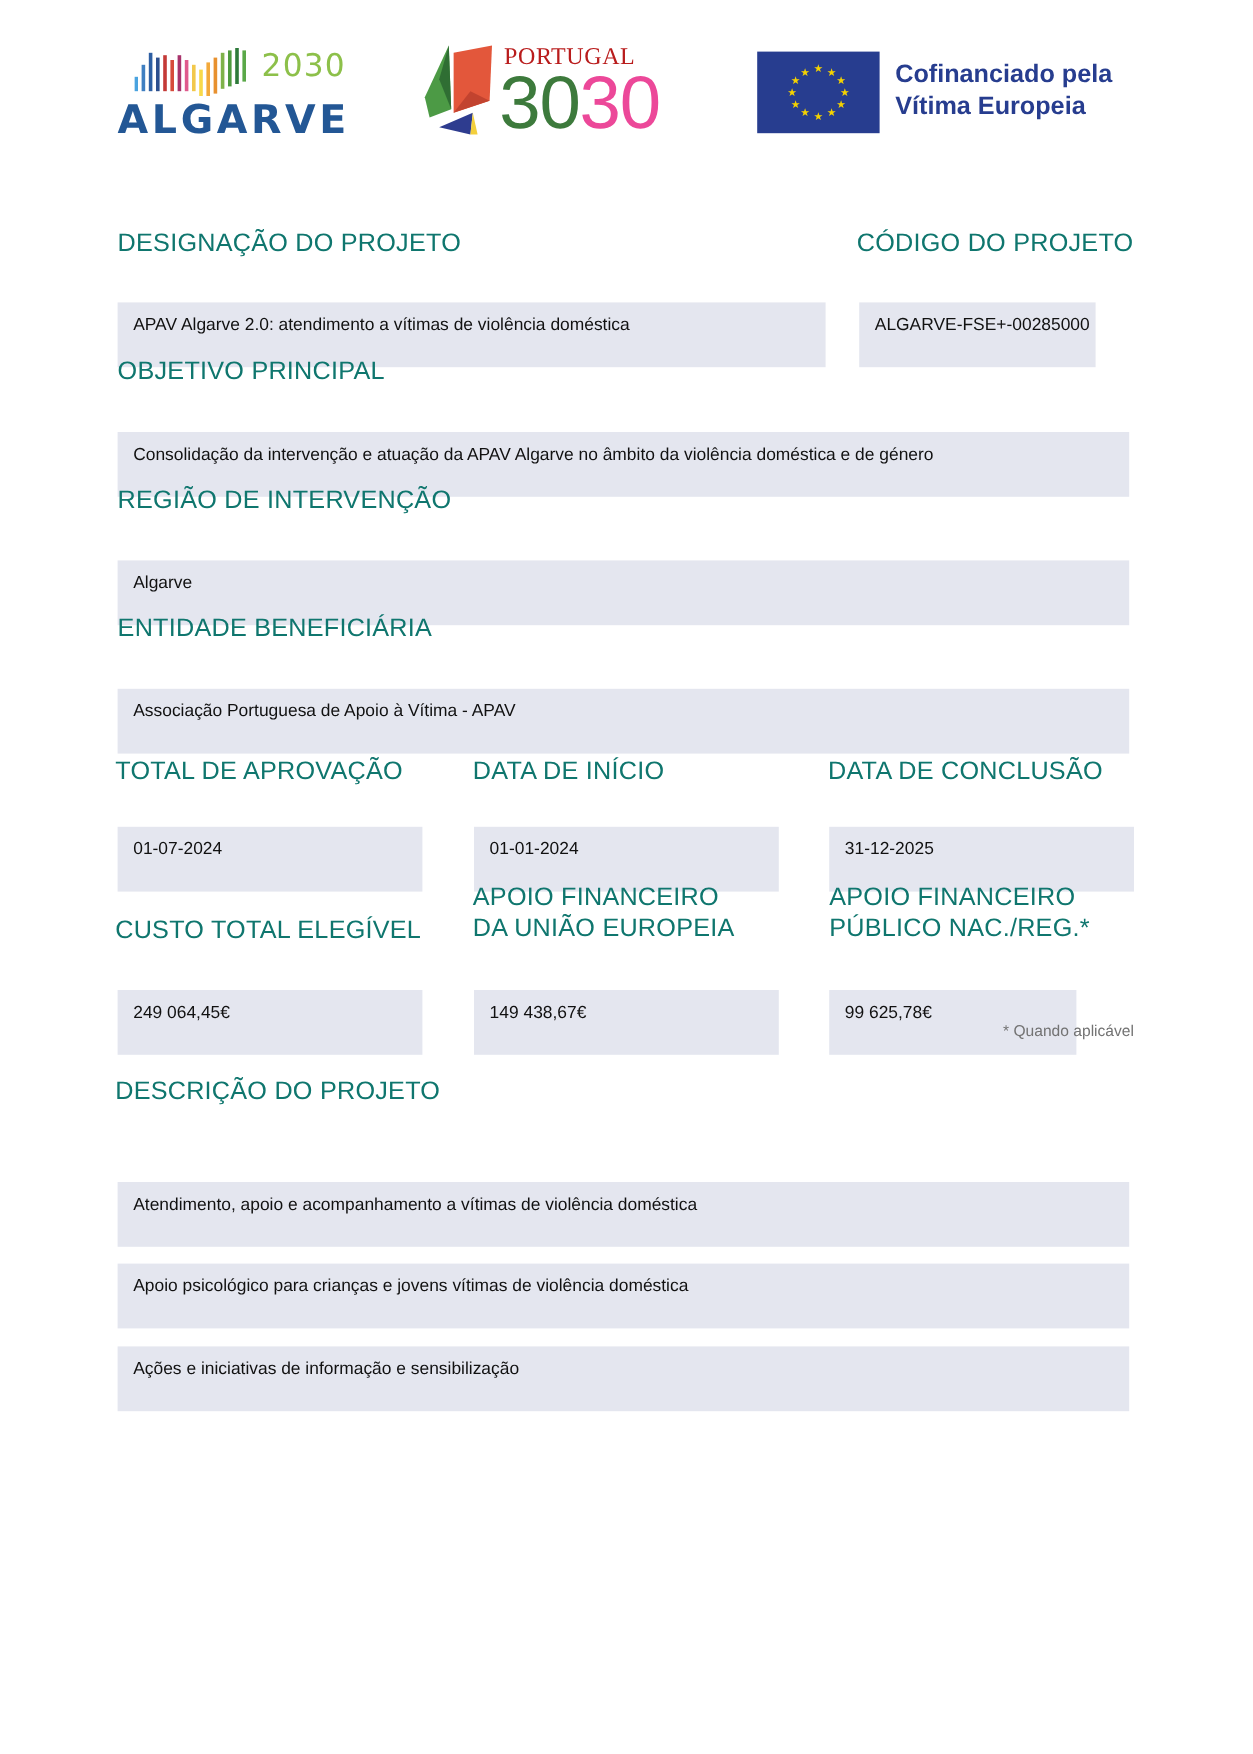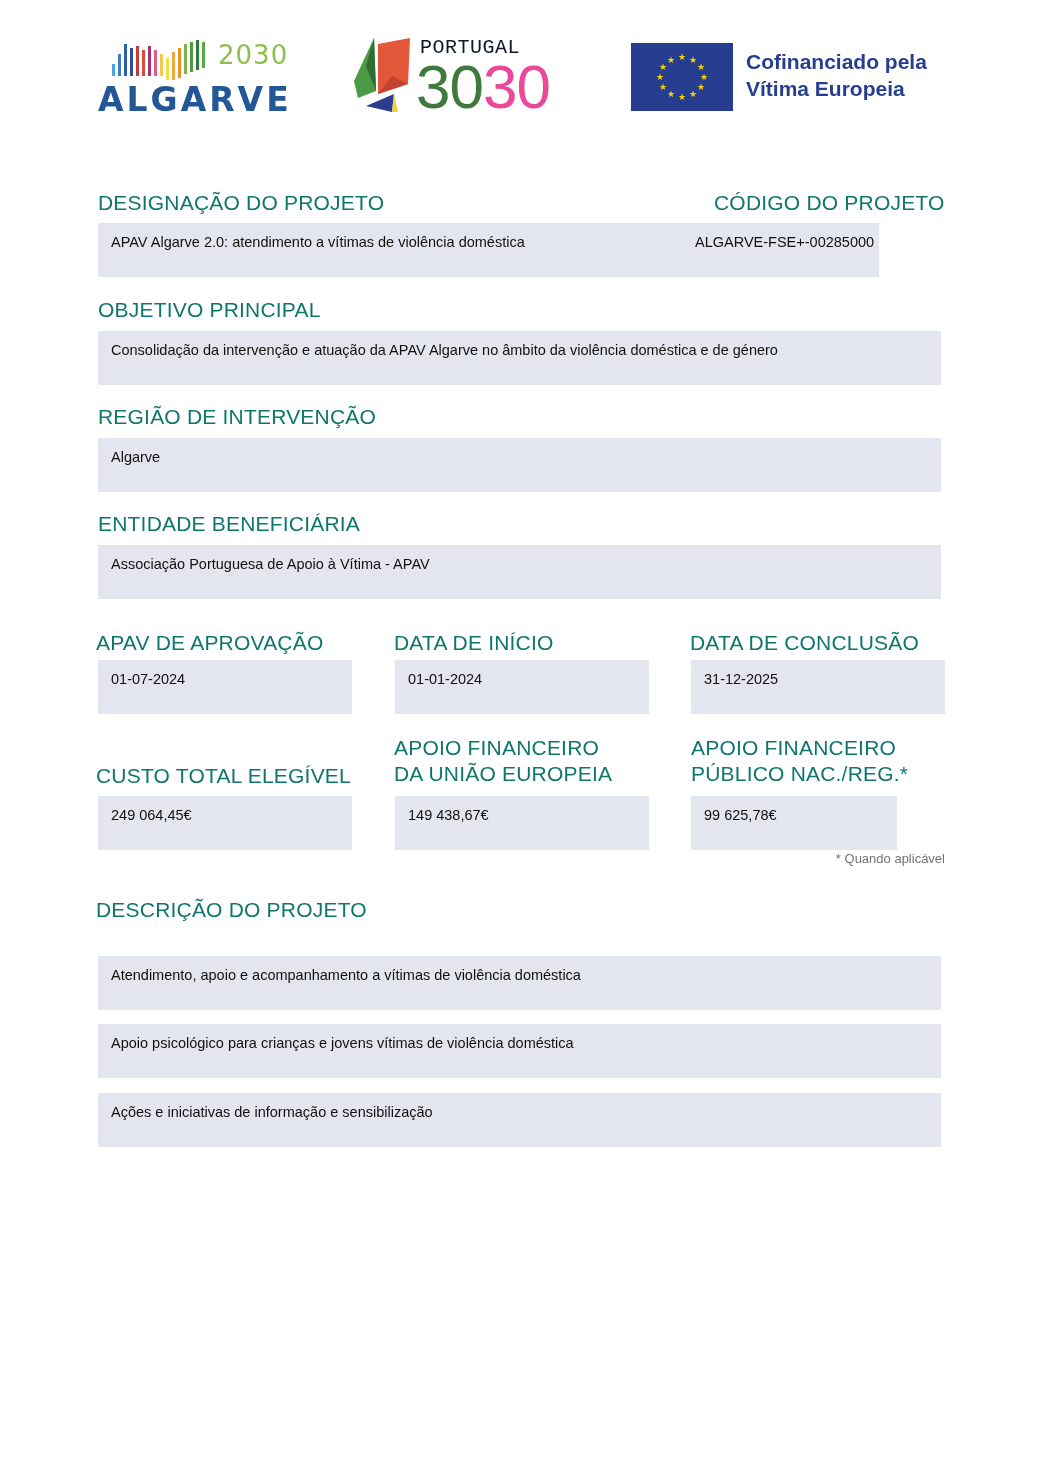--- a/index.html
+++ b/index.html
@@ -1,32 +1,32 @@
 <!DOCTYPE html>
 <html><head>
 <meta charset="utf-8">
 <style>
   html, body { margin:0; padding:0; background:#ffffff; }
   body { width:1044px; height:1462px; position:relative; overflow:hidden;
          font-family:"Liberation Sans", sans-serif; color:#000; }
   .abs { position:absolute; }
   .label { position:absolute; color:#0f766e; font-family:"Liberation Sans", sans-serif;
            font-size:21px; line-height:26px; letter-spacing:0.2px; white-space:nowrap; }
-  .box { position:absolute; background:#e4e6ef; }
+  .box { position:absolute; background:#e4e6ef;margin-top:29px; }
   .val { position:absolute; left:13px; top:10px; font-size:14.5px; line-height:18px;
          color:#111; white-space:nowrap; font-family:"Liberation Sans", sans-serif; }
   .note { position:absolute; font-size:13px; color:#737373; white-space:nowrap; }
 
   
   .algarve-2030 { position:absolute; left:218px; top:40px; font-size:26px; color:#8dc04a;
                   font-family:"DejaVu Sans", sans-serif; letter-spacing:1px; }
   .algarve-word { position:absolute; left:98px; top:80px; font-size:33px; font-weight:bold;
                   color:#235795; letter-spacing:3px; font-family:"DejaVu Sans", sans-serif; }
-  .pt-word { position:absolute; left:420px; top:36px; font-size:20px; color:#0f172a;
-             letter-spacing:0.5px; font-family:Liberation Mono, monospace; }
+  .pt-word { position:absolute; left:420px; top:36px; font-size:20px; color:#b91c1c;
+             letter-spacing:0.5px; font-family:Liberation Serif, serif; }
   .pt-year { position:absolute; left:416px; top:56px; font-size:62px; line-height:62px;
              font-family:"Liberation Sans", sans-serif; letter-spacing:-1px; }
   .eu-flag { position:absolute; left:631px; top:43px; width:102px; height:68px; background:#273d8f; }
   .eu-text { position:absolute; left:746px; top:48px; font-size:21px; line-height:27px;
              font-weight:bold; color:#273d8f; font-family:"Liberation Sans", sans-serif; }
 </style>
 </head>
 <body>
 
 <div>
@@ -92,40 +92,40 @@
     </div>
   </div>
 </div>
 
 <div class="label" style="left:98px;top:190px">DESIGNAÇÃO DO PROJETO</div>
 <div class="box" style="left:98px;top:223px;width:590px;height:54px">
   <span class="val">APAV Algarve 2.0: atendimento a vítimas de violência doméstica</span>
 </div>
 
 <div class="label" style="left:714px;top:190px">CÓDIGO DO PROJETO</div>
-<div class="box" style="left:682px;top:223px;width:197px;height:54px">
+<div class="box" style="left:716px;top:223px;width:197px;height:54px">
   <span class="val">ALGARVE-FSE+-00285000</span>
 </div>
 
 <div class="label" style="left:98px;top:297px">OBJETIVO PRINCIPAL</div>
 <div class="box" style="left:98px;top:331px;width:843px;height:54px">
   <span class="val">Consolidação da intervenção e atuação da APAV Algarve no âmbito da violência doméstica e de género</span>
 </div>
 
 <div class="label" style="left:98px;top:404px">REGIÃO DE INTERVENÇÃO</div>
 <div class="box" style="left:98px;top:438px;width:843px;height:54px">
   <span class="val">Algarve</span>
 </div>
 
 <div class="label" style="left:98px;top:511px">ENTIDADE BENEFICIÁRIA</div>
 <div class="box" style="left:98px;top:545px;width:843px;height:54px">
   <span class="val">Associação Portuguesa de Apoio à Vítima - APAV</span>
 </div>
 
-<div class="label" style="left:96px;top:630px">APAV DE APROVAÇÃO</div>
+<div class="label" style="left:96px;top:630px">TOTAL DE APROVAÇÃO</div>
 <div class="box" style="left:98px;top:660px;width:254px;height:54px">
   <span class="val">01-07-2024</span>
 </div>
 
 <div class="label" style="left:394px;top:630px">DATA DE INÍCIO</div>
 <div class="box" style="left:395px;top:660px;width:254px;height:54px">
   <span class="val">01-01-2024</span>
 </div>
 
 <div class="label" style="left:690px;top:630px">DATA DE CONCLUSÃO</div>

